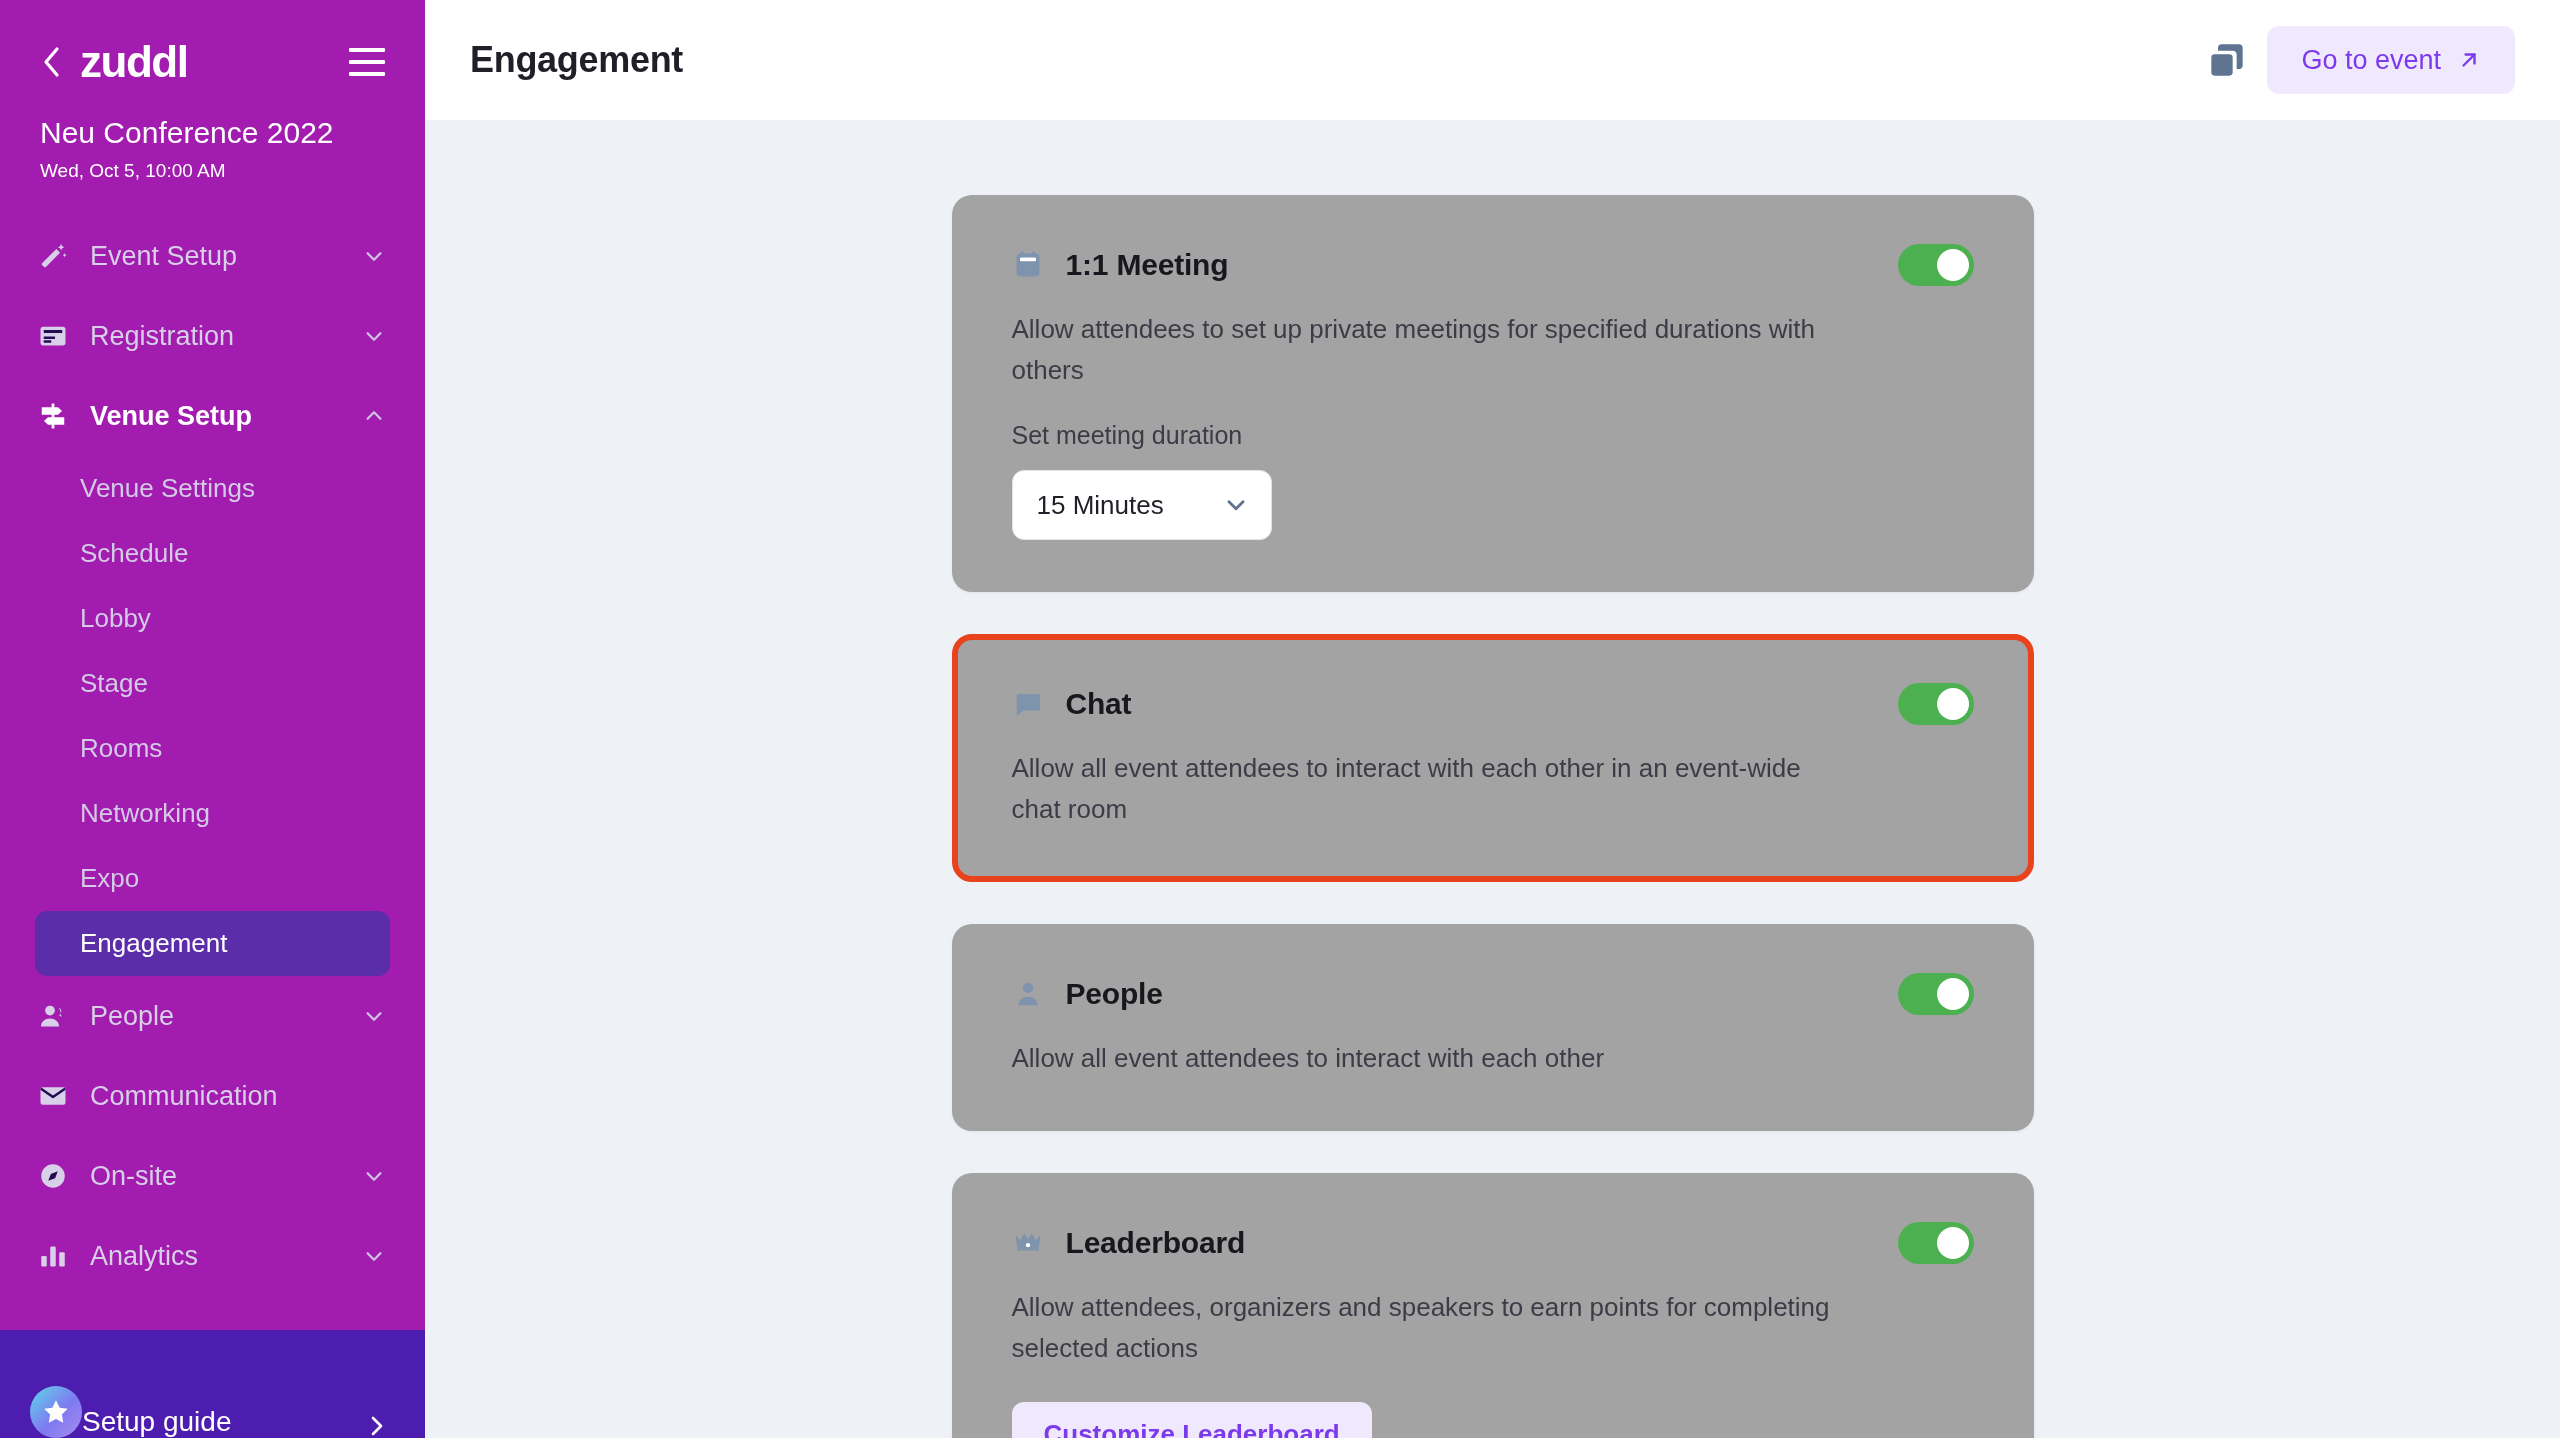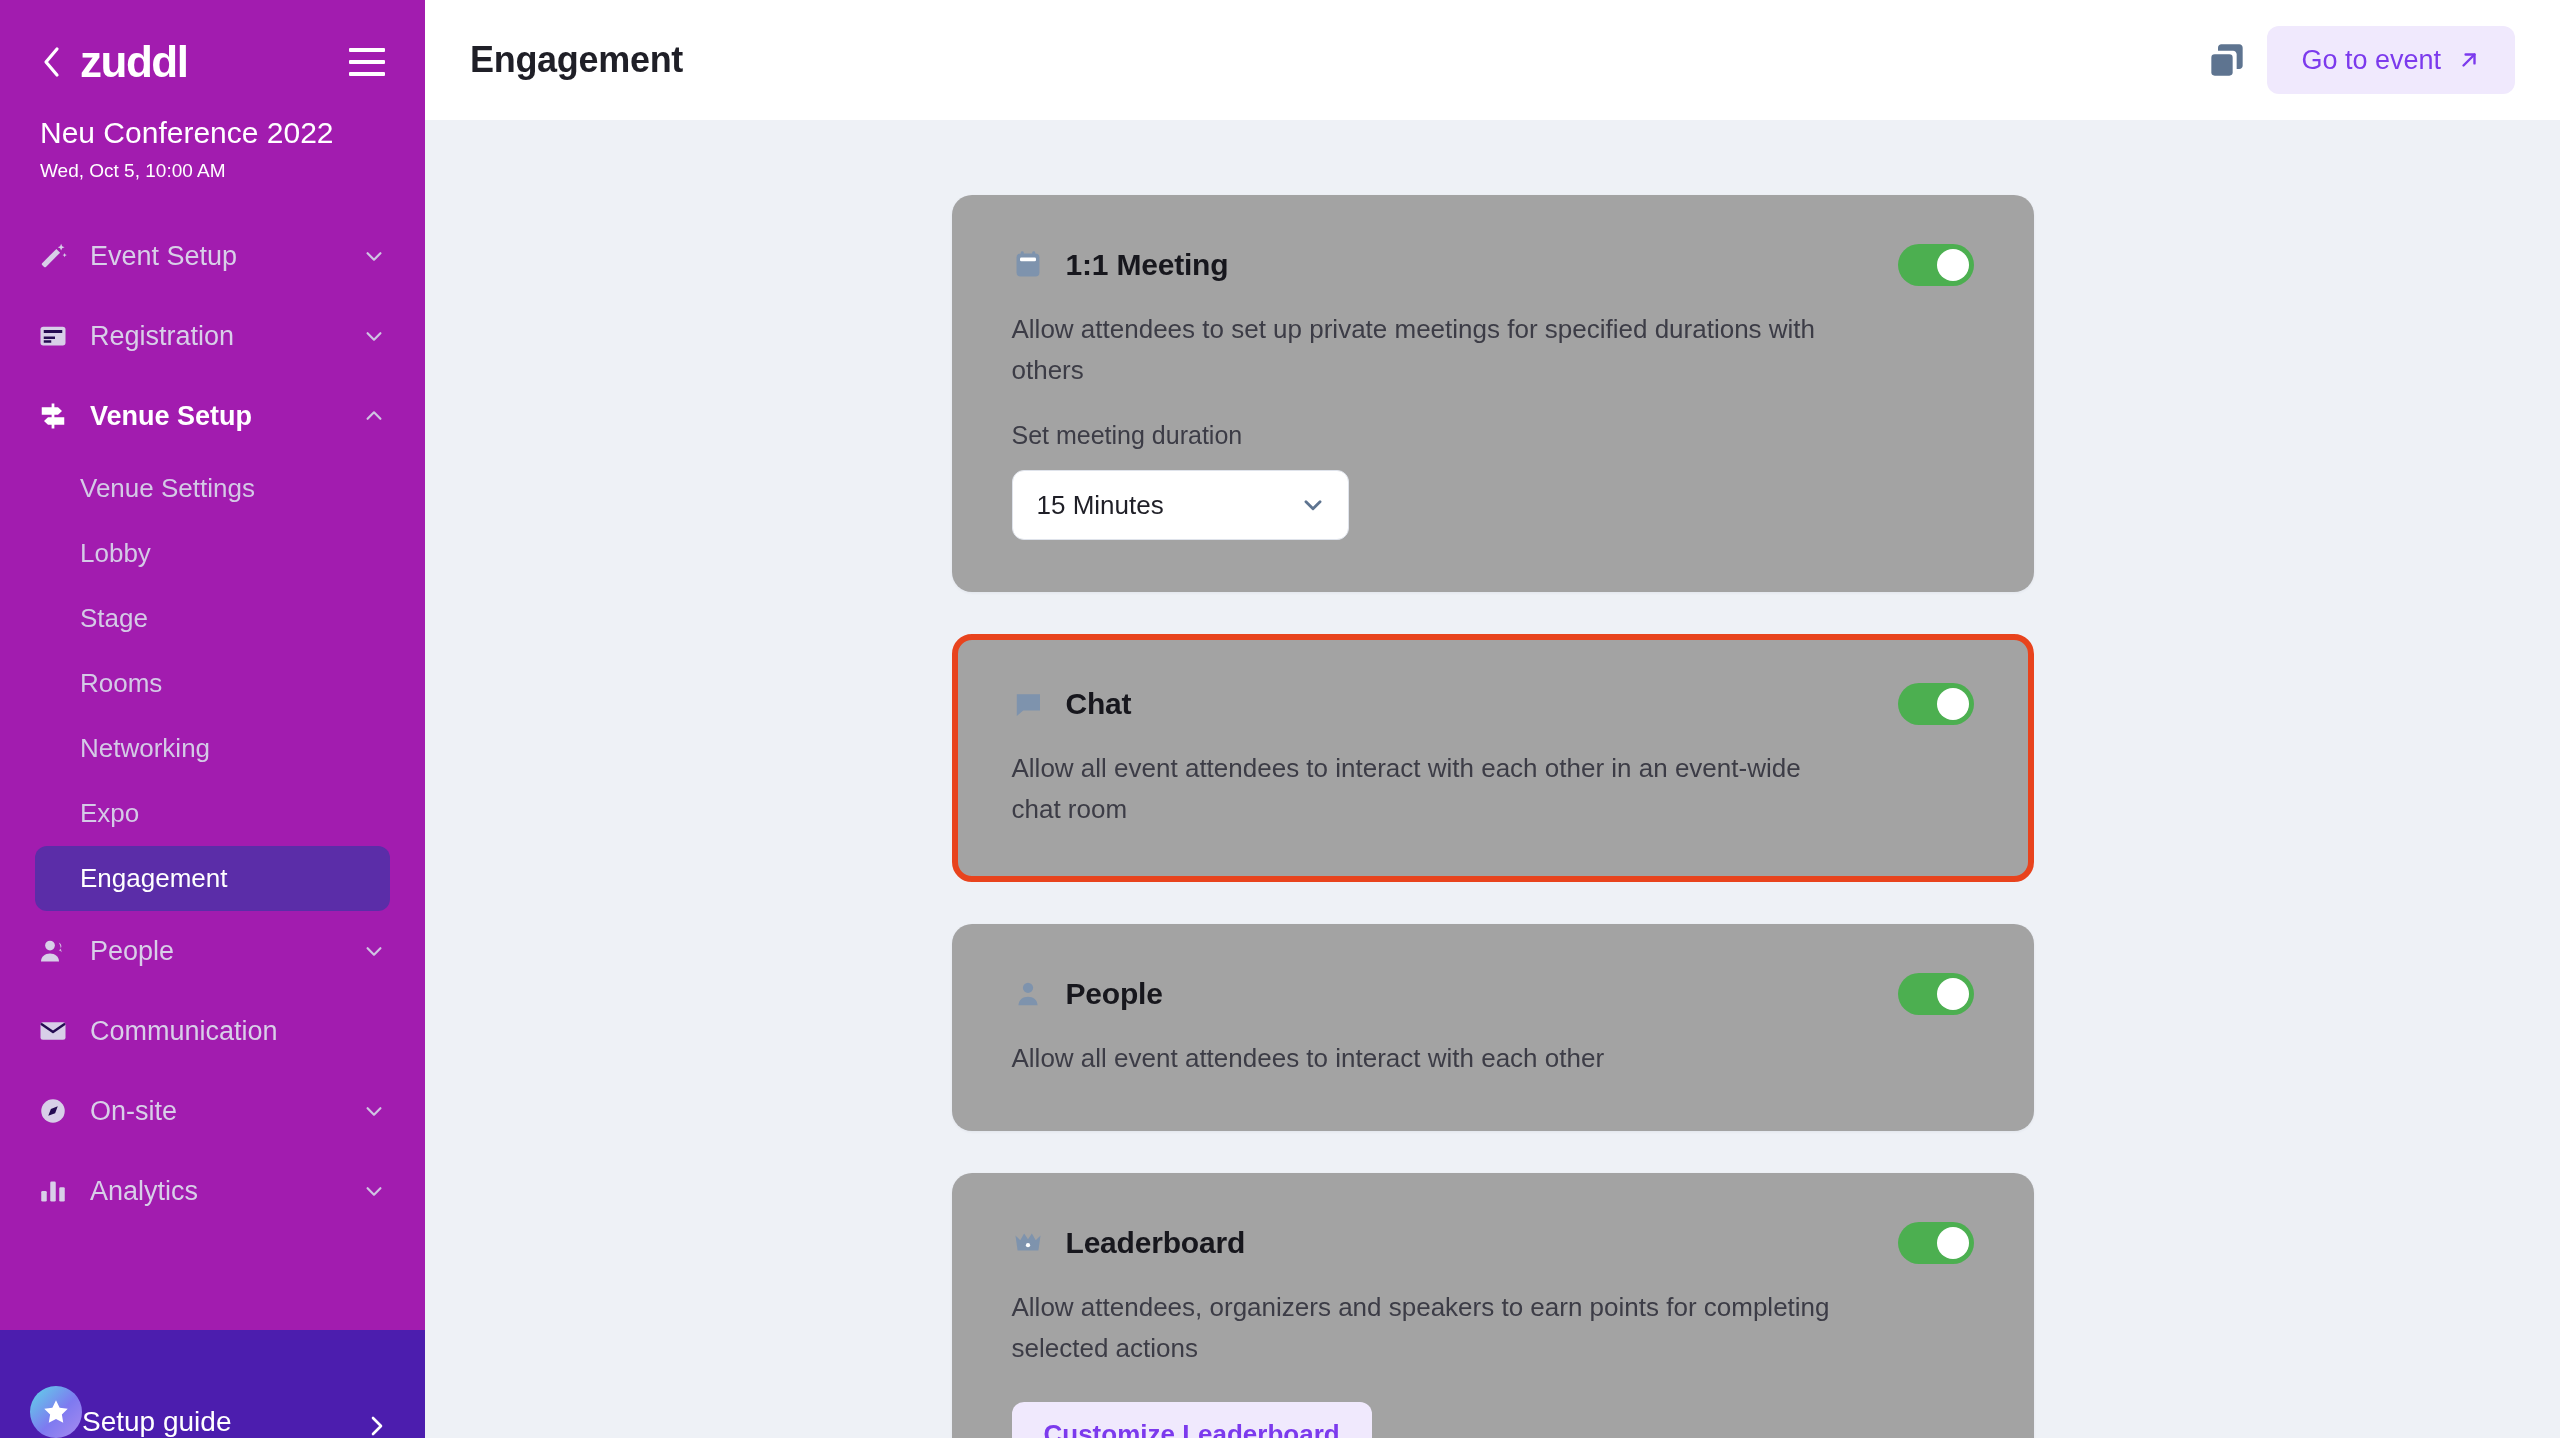--- a/index.html
+++ b/index.html
@@ -359,21 +359,21 @@
   }
 
   .field-label {
     margin-top: 30px;
     font-size: 25px;
     color: #3c3c46;
   }
 
   .select-box {
     margin-top: 20px;
-    width: 337px;
+    width: 260px;
     height: 70px;
     border: 1px solid #dfe3eb;
     border-radius: 12px;
     background: #ffffff;
     display: flex;
     align-items: center;
     padding: 0 22px 0 24px;
     cursor: pointer;
   }
   .select-value {
@@ -481,20 +481,21 @@
         <span class="nav-label">Venue Setup</span>
         <span class="nav-caret">
           <svg width="22" height="22" viewBox="0 0 24 24" fill="none">
               <path d="M5 15l7-7 7 7" stroke="currentColor" stroke-width="2.4" stroke-linecap="round" stroke-linejoin="round"></path>
             </svg>
         </span>
       </div>
 
       <div class="nav-sub">
         <div class="nav-sub-item">Venue Settings</div>
+        <div class="nav-sub-item">Schedule</div>
         <div class="nav-sub-item">Lobby</div>
         <div class="nav-sub-item">Stage</div>
         <div class="nav-sub-item">Rooms</div>
         <div class="nav-sub-item">Networking</div>
         <div class="nav-sub-item">Expo</div>
         <div class="nav-sub-item selected">Engagement</div>
       </div>
 
       <div class="nav-group-row">
         <span class="nav-icon">

